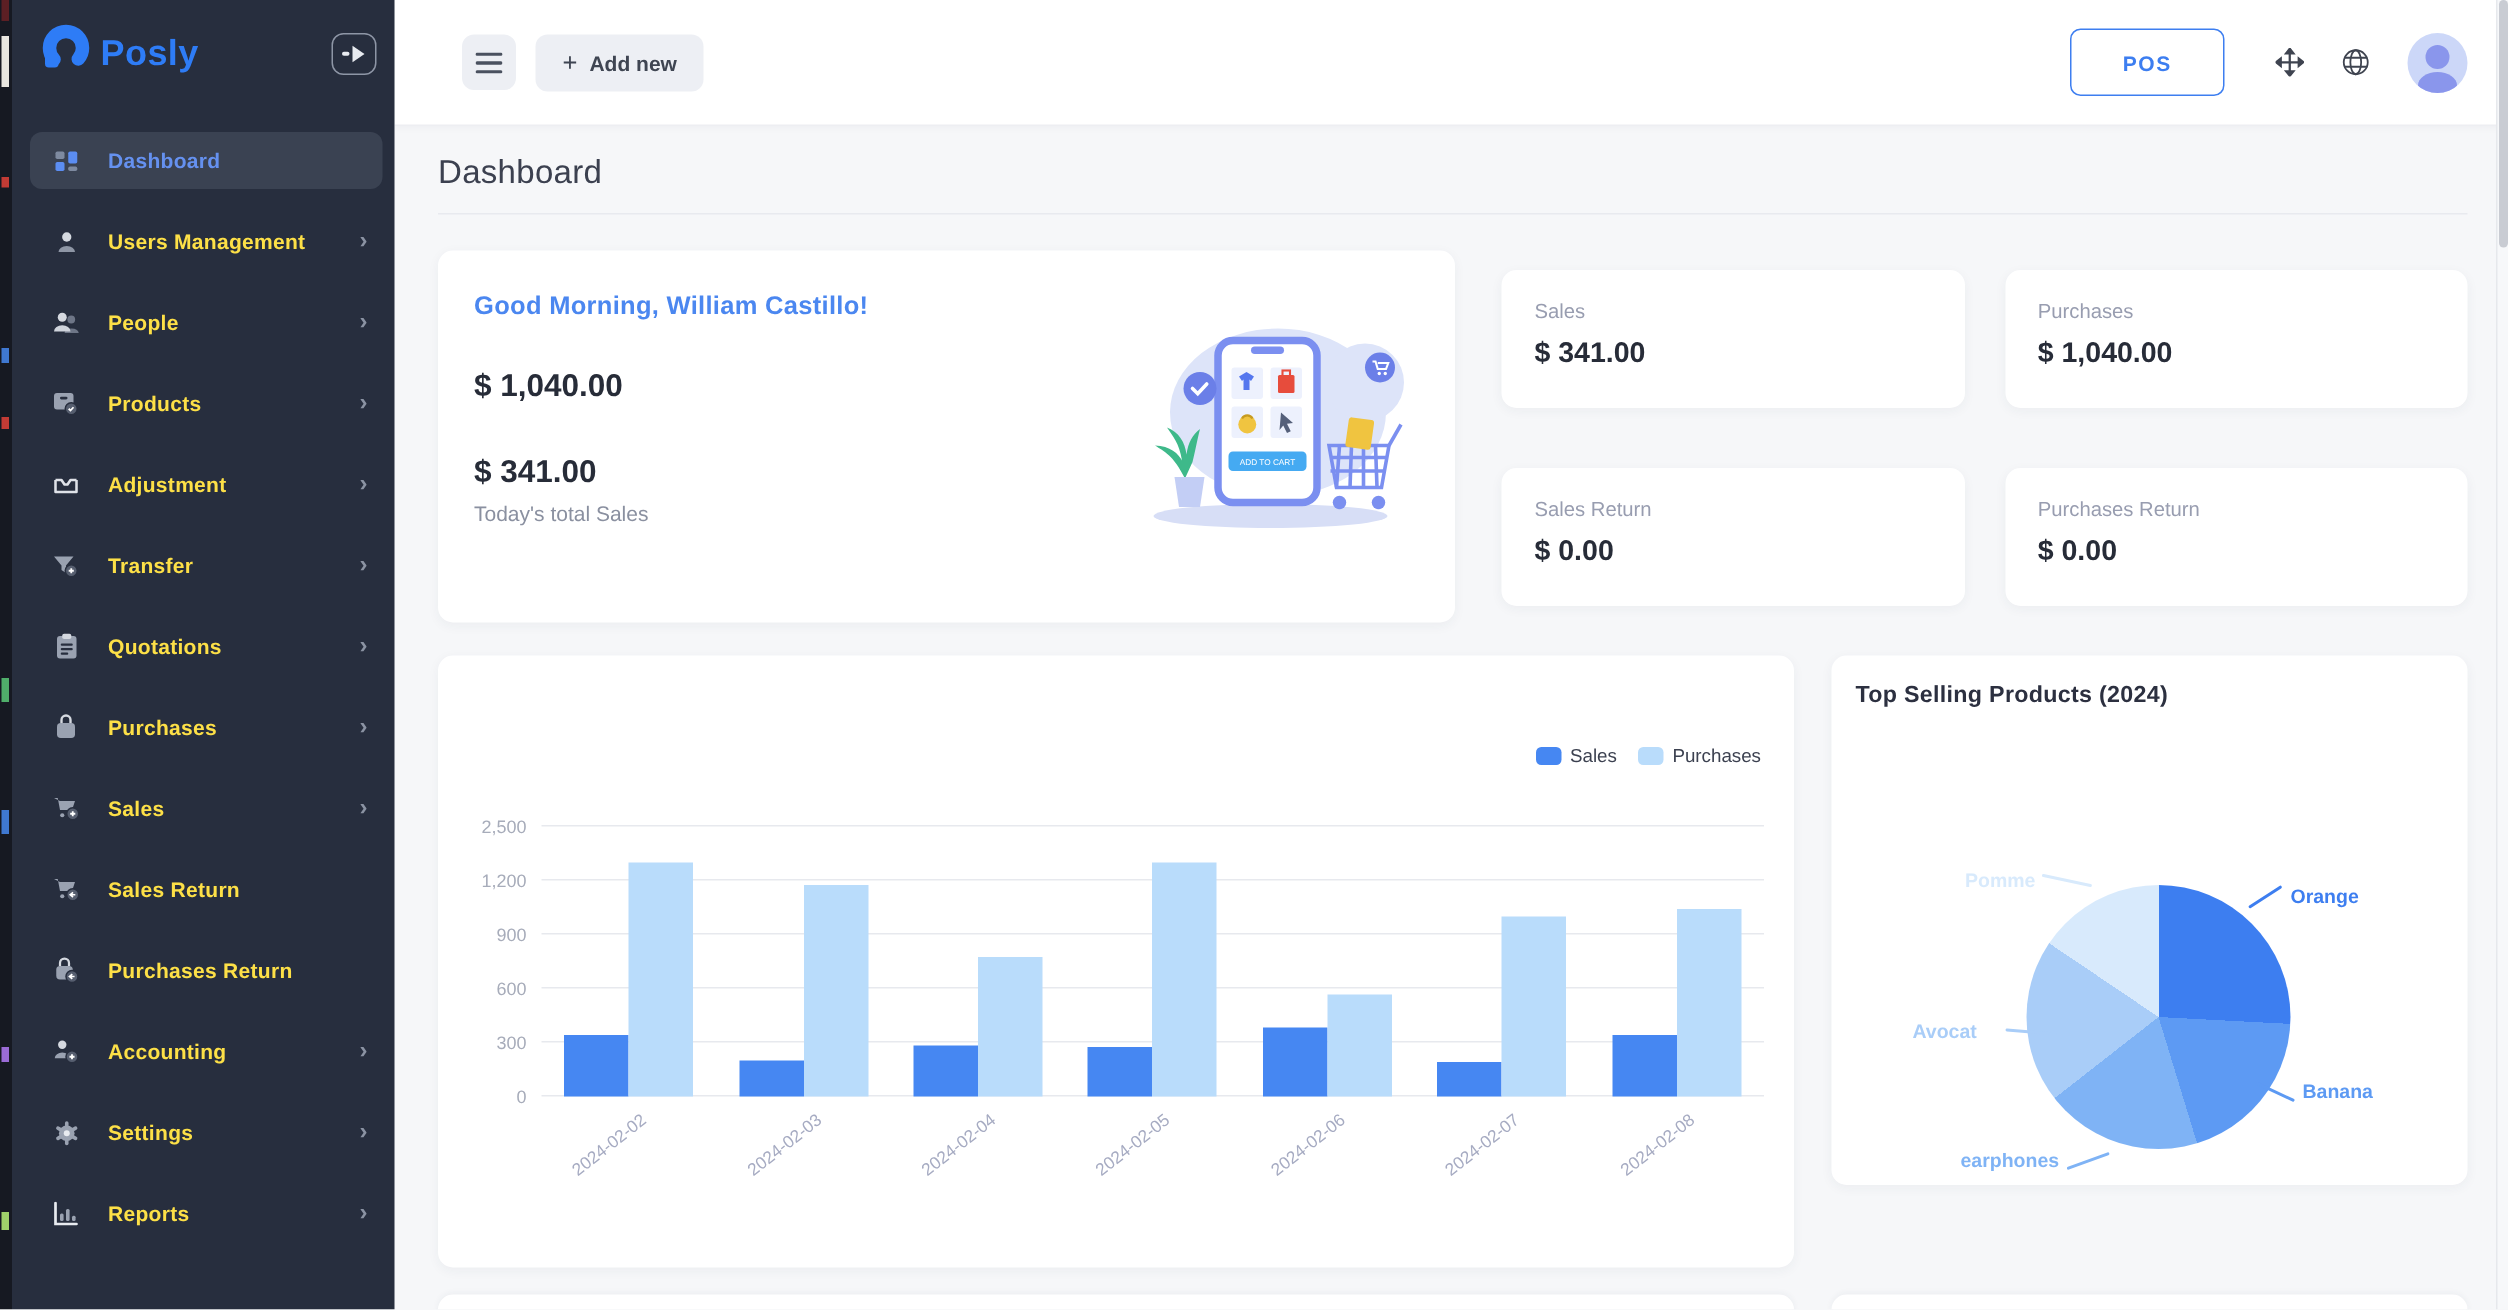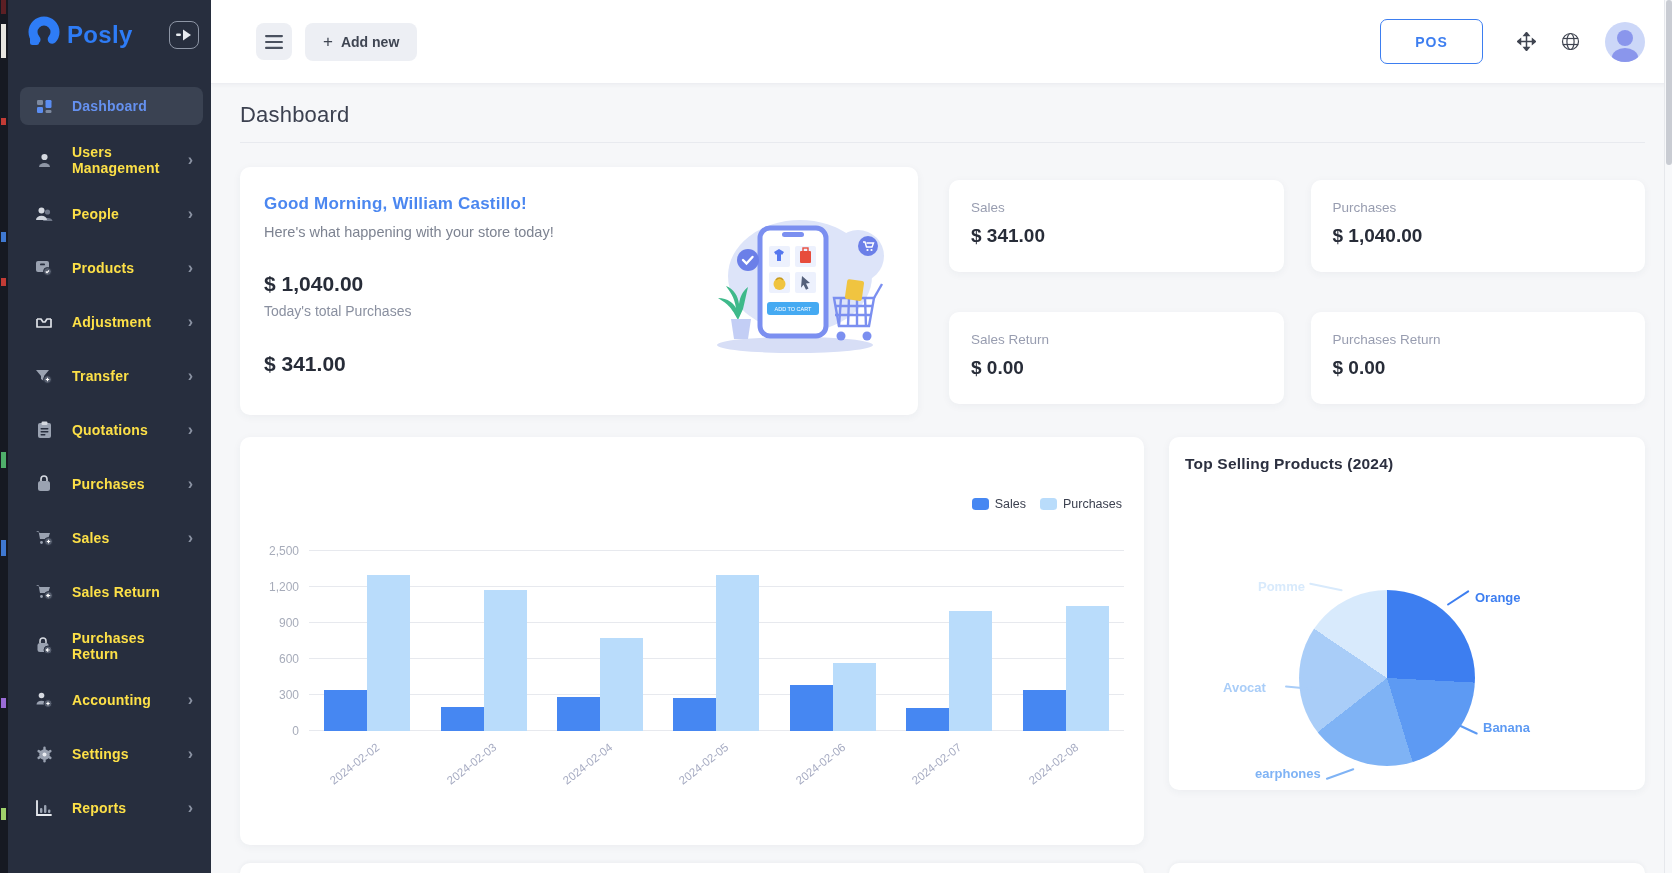--- a/index.html
+++ b/index.html
@@ -5,21 +5,21 @@
   * { margin:0; padding:0; box-sizing:border-box; }
   html,body { width:1672px; height:873px; overflow:hidden; }
   body { font-family:"Liberation Sans","DejaVu Sans",sans-serif; background:#f6f7f9; color:#32384a; }
   .screen { position:relative; width:1672px; height:873px; display:flex; overflow:hidden; }
 
   
   .edge-strip { position:absolute; left:0; top:0; width:8px; height:100%; background:#161922; z-index:30; }
   .edge-strip i { position:absolute; left:1px; width:5px; display:block; }
 
   
-  .sidebar { margin-left:8px; width:203px; height:100%; background:#272e3e; flex:none; position:relative; z-index:10; }
+  .sidebar { margin-left:8px; width:255px; height:100%; background:#272e3e; flex:none; position:relative; z-index:10; }
   .sidebar-header { display:flex; align-items:center; padding:16px 12px 0 18px; }
   .logo { display:flex; align-items:center; gap:7px; }
   .logo-text { color:#2e7cf6; font-size:24px; font-weight:bold; letter-spacing:.3px; }
   .collapse-btn { margin-left:auto; width:30px; height:28px; border:1.5px solid #8e96a6; border-radius:8px; background:transparent; display:flex; align-items:center; justify-content:center; cursor:pointer; }
   .menu { list-style:none; margin-top:33px; padding:0 8px 0 12px; }
   .menu-item { height:38px; margin-bottom:16px; display:flex; align-items:center; border-radius:8px; padding:0 10px 0 14px; cursor:pointer; }
   .menu-item .mi-icon { width:20px; height:20px; flex:none; display:flex; align-items:center; justify-content:center; }
   .menu-item .mi-label { margin-left:18px; font-size:14px; color:#fde047; font-weight:600; letter-spacing:.2px; }
   .menu-item .chevron { margin-left:auto; color:#8b93a3; font-size:16px; font-weight:bold; line-height:1; }
   .menu-item.active { background:#3a4252; }
@@ -348,24 +348,23 @@
       </div>
     </header>
 
     <div class="content">
       <h1 class="page-title">Dashboard</h1>
       <div class="title-divider"></div>
 
       <div class="row1">
         <div class="card welcome-card">
           <div class="welcome-title">Good Morning, William Castillo!</div>
-          <div class="welcome-sub">Here's what happening with your store today!</div>
           <div class="money-big">$ 1,040.00</div>
-          <div class="money-cap">Today's total Purchases</div>
           <div class="money-big second">$ 341.00</div>
+          <div class="money-cap">Today's total Sales</div>
 
           <div class="welcome-illus">
             <svg width="190" height="145" viewBox="0 0 190 145">
               <ellipse cx="100" cy="62" rx="72" ry="56" fill="#dde4f9"></ellipse>
               <circle cx="158" cy="42" r="26" fill="#dde4f9"></circle>
               <ellipse cx="95" cy="131" rx="78" ry="8" fill="#d7def6"></ellipse>
 
               <path d="M38,106 c-8,-16 -14,-18 -20,-22 c10,0 16,6 18,10 c-2,-12 -6,-16 -10,-22 c8,3 12,10 13,18 c1,-8 4,-13 9,-17 c-2,8 -3,14 -5,22 Z" fill="#3eb98a"></path>
               <path d="M31,105 h20 l-3,20 h-14 Z" fill="#c3cef5"></path>
 

